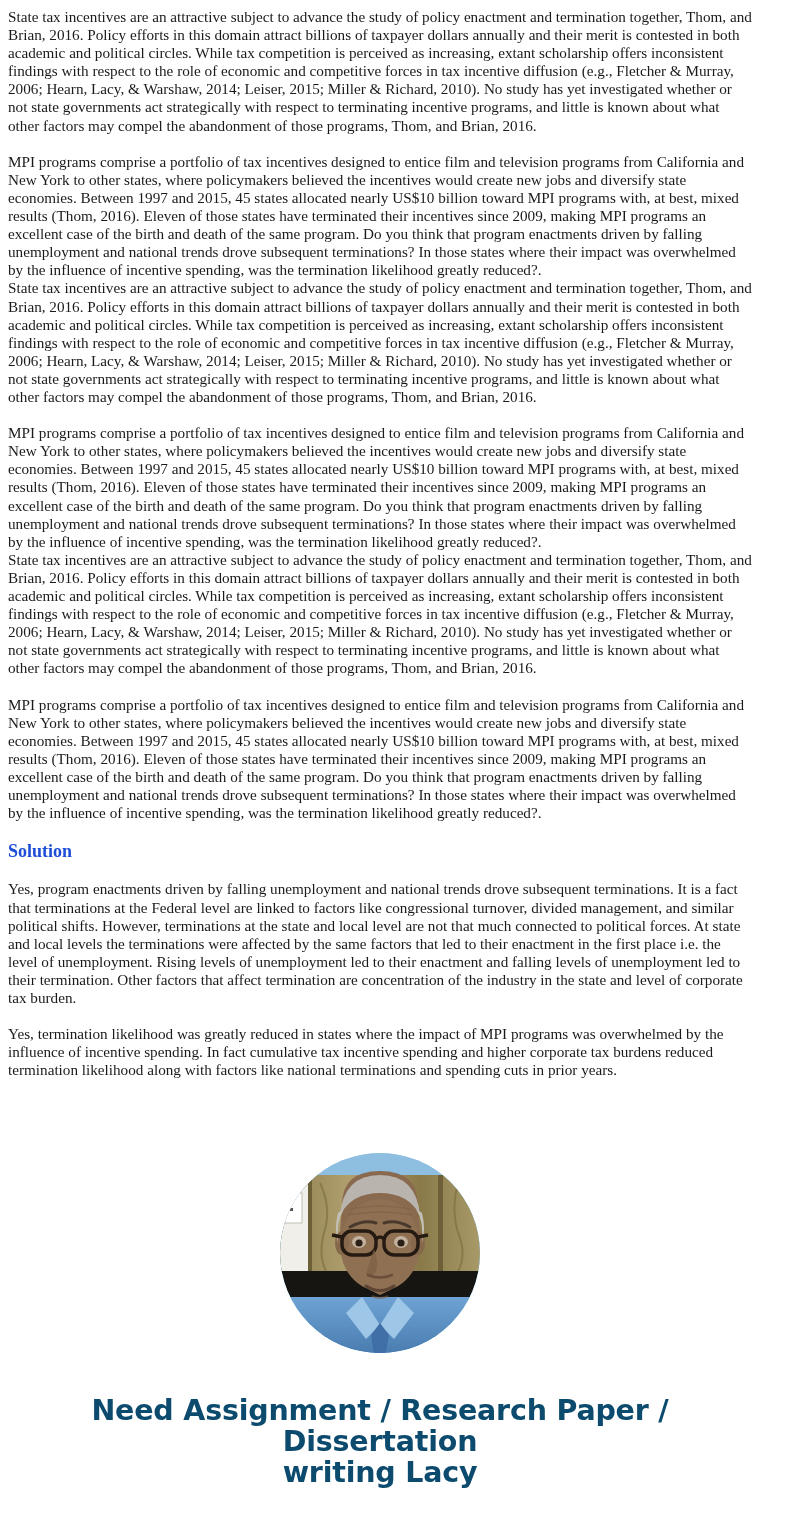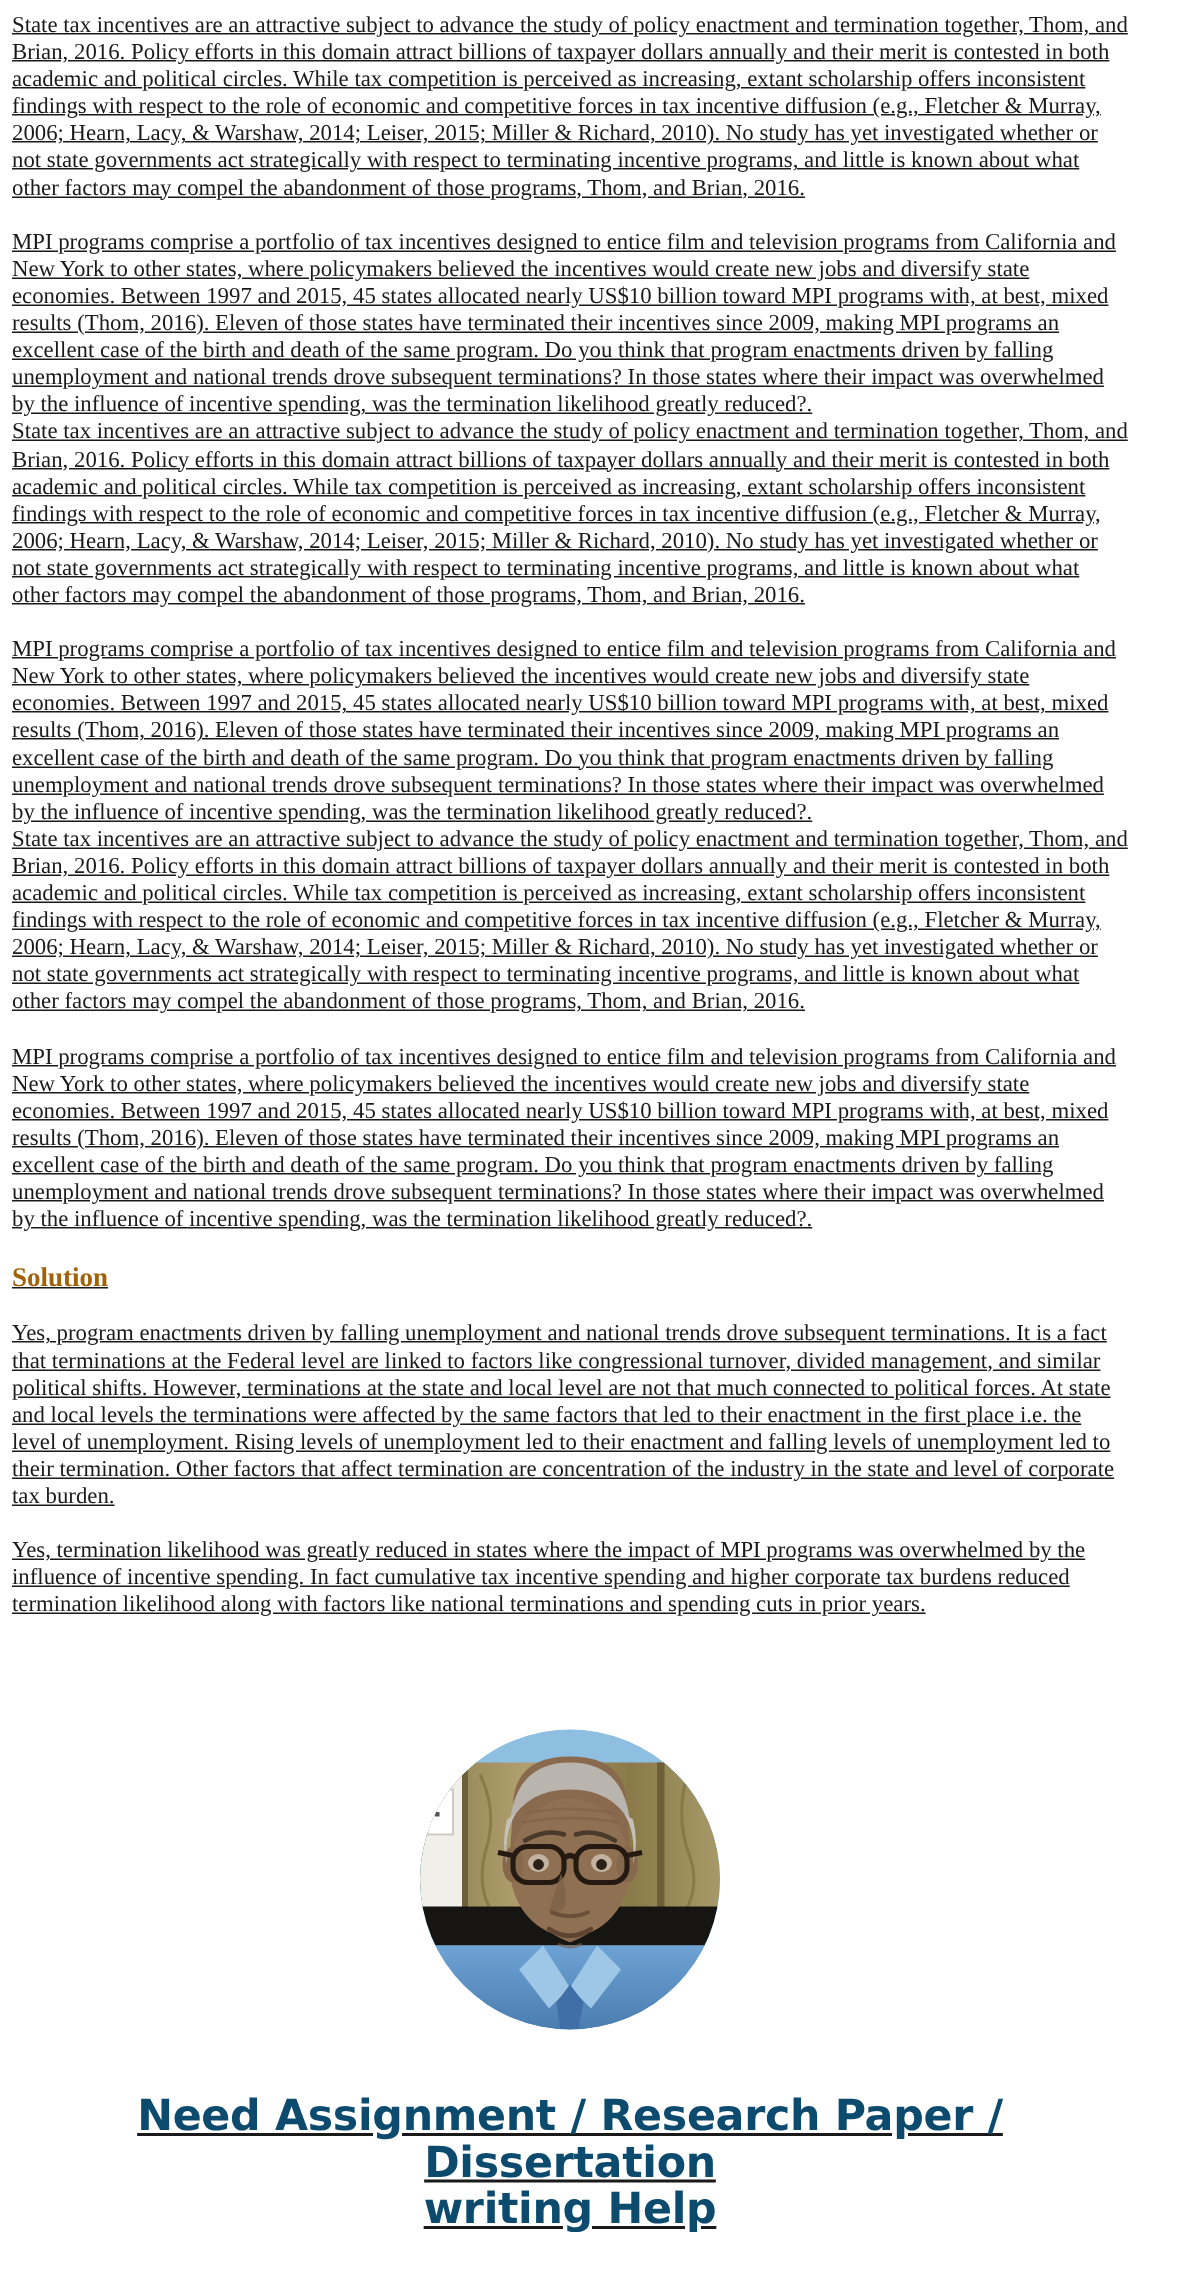--- a/index.html
+++ b/index.html
@@ -9,38 +9,37 @@
   }
   body {
     width: 794px;
     font-family: "Liberation Serif", "DejaVu Serif", serif;
     color: #1a1a1a;
   }
   .page {
     width: 760px;
     box-sizing: border-box;
     padding: 8px 8px 0 8px;
-    text-decoration: underline;
   }
   .para {
     font-size: 15.2px;
     line-height: 18.1px;
     margin: 0;
     text-align: left;
     color: #1a1a1a;
   }
   .spacer {
     height: 18.1px;
   }
   .solution-heading {
     font-size: 18px;
     font-weight: bold;
     line-height: 22px;
     margin: 0;
-    color: #a16207;
+    color: #1d4ed8;
   }
   .avatar-wrap {
     width: 100%;
     display: flex;
     justify-content: center;
   }
   .avatar {
     width: 200px;
     height: 200px;
     border-radius: 50%;
@@ -169,16 +168,16 @@
           <path d="M92 143 q8 4 16 0" stroke="#7a5c44" stroke-width="2" fill="none" opacity="0.6"></path>
         </g>
       </svg>
     </div>
   </div>
 
   <div style="height:42px"></div>
 
   <div class="footer">
     <div class="footer-line1">Need Assignment / Research Paper / Dissertation</div>
-    <div class="footer-line2">writing Help</div>
+    <div class="footer-line2">writing Lacy</div>
   </div>
 
 </div>
 
 </body></html>

